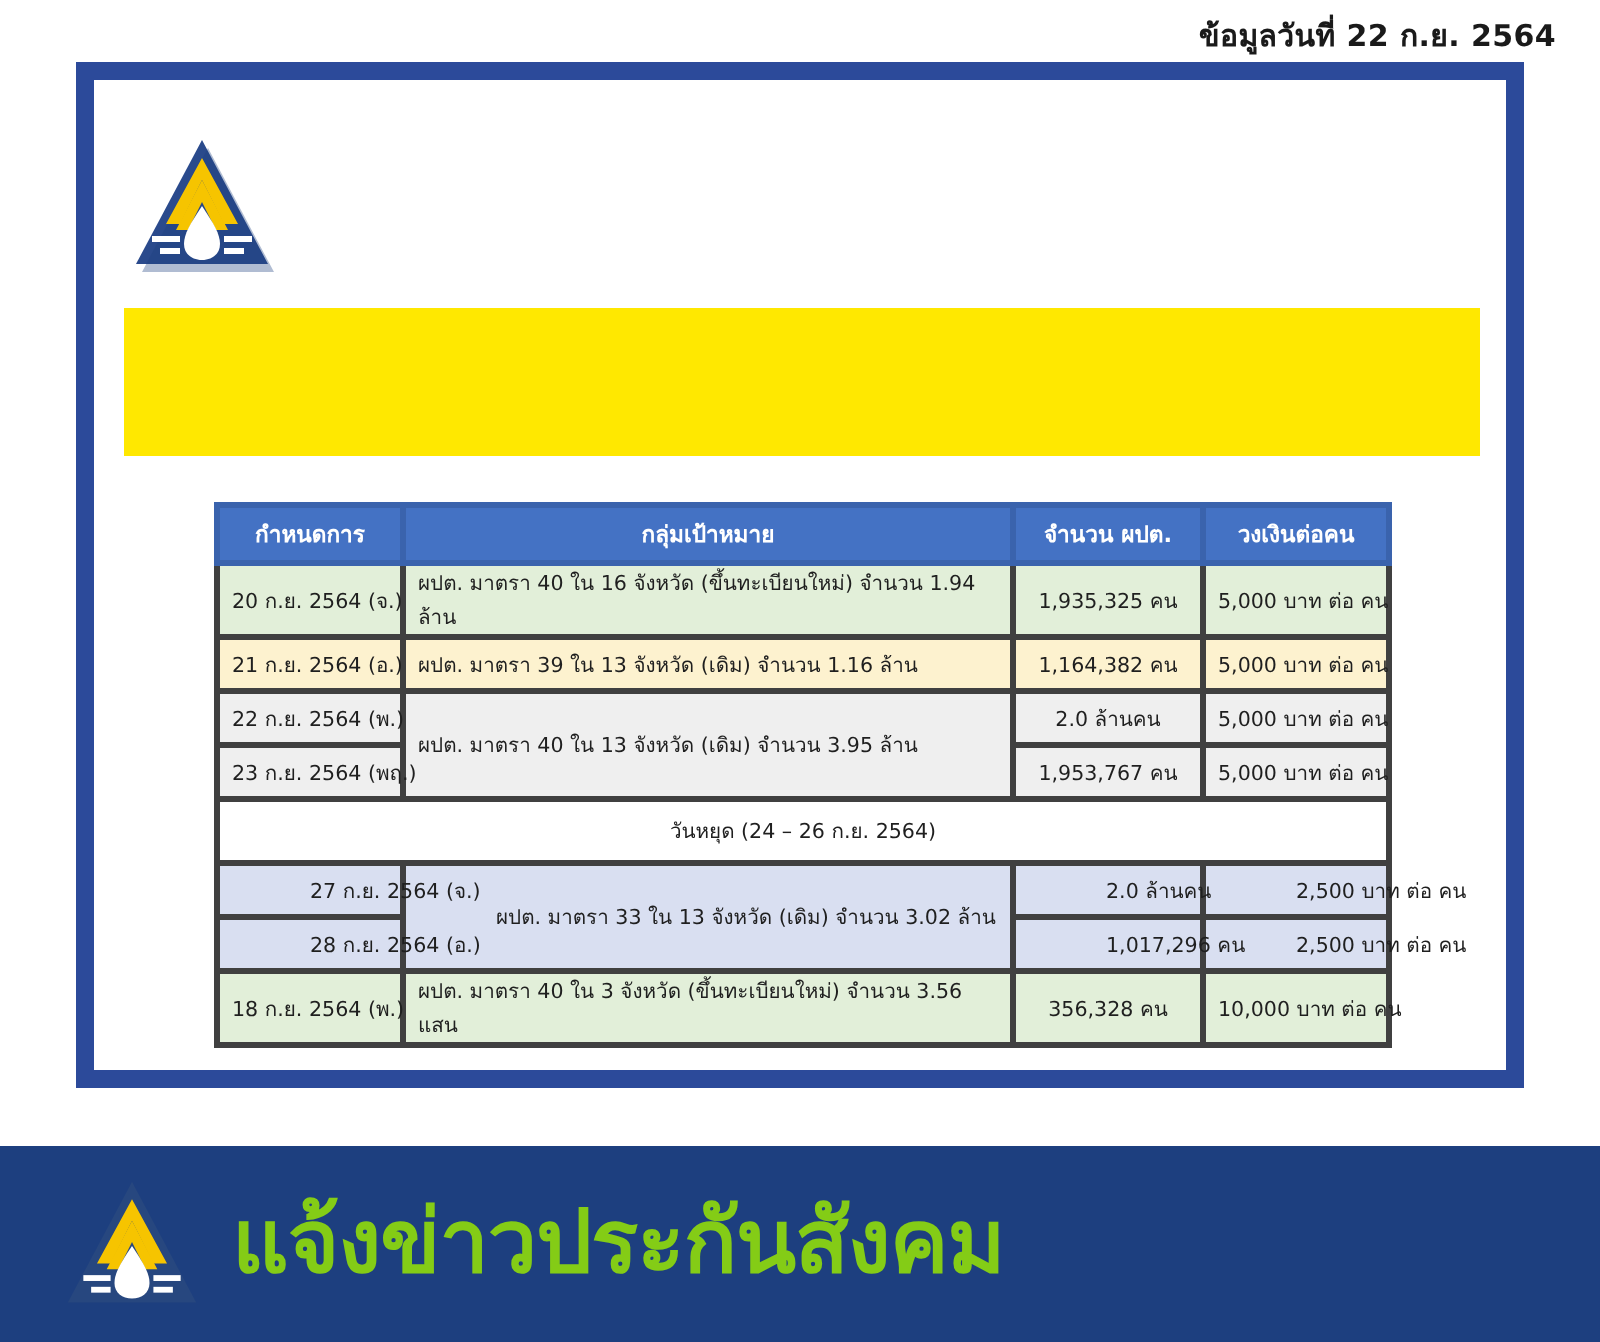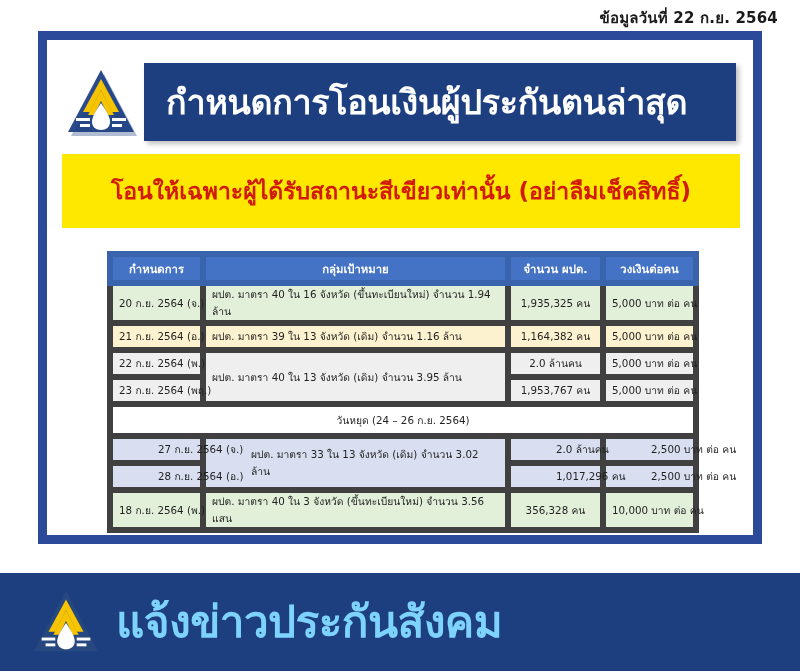--- a/index.html
+++ b/index.html
@@ -105,21 +105,21 @@
     top: 251px;
     width: 586px;
   }
   table.sched {
     border-collapse: collapse;
     width: 100%;
     table-layout: fixed;
   }
   table.sched th,
   table.sched td {
-    border: 6px solid #404040;
+    border: 3px solid #404040;
     font-size: 10.3px;
     color: #1f1f1f;
     padding: 0 6px;
     height: 27px;
     vertical-align: middle;
     box-sizing: border-box;
   }
   table.sched thead th {
     background: #4472c4;
     color: #ffffff;
@@ -158,21 +158,21 @@
     width: 800px;
     height: 98px;
     background: #1d3f7f;
     display: flex;
     align-items: center;
     padding-left: 30px;
     box-sizing: border-box;
   }
   .bottom-banner .logo { width: 72px; height: 78px; flex: 0 0 72px; margin-right: 14px; }
   .bottom-banner .bname {
-    color: #7dd3fc;
+    color: #84cc16;
     font-size: 44px;
     font-weight: bold;
     line-height: 1;
     letter-spacing: -.5px;
     white-space: nowrap;
   }
 </style>
 </head>
 <body>
 
@@ -187,27 +187,23 @@
       <polygon points="40,12 73,74 7,74" fill="#1d3f7f" opacity="0.35"></polygon>
       <path d="M37 17 L55 50 L48 50 L37 28 L26 50 L19 50 Z" fill="#f6c400"></path>
       <path d="M37 28 L50 53 L44 53 L37 39 L30 53 L24 53 Z" fill="#f6c400"></path>
       <path d="M37 41 C43 50 46 55 46 60 C46 65 42 68 37 68 C32 68 28 65 28 60 C28 55 31 50 37 41 Z" fill="#ffffff"></path>
       <rect x="12" y="56" width="14" height="3" fill="#ffffff"></rect>
       <rect x="48" y="56" width="14" height="3" fill="#ffffff"></rect>
       <rect x="16" y="62" width="10" height="3" fill="#ffffff"></rect>
       <rect x="48" y="62" width="10" height="3" fill="#ffffff"></rect>
     </svg>
   </div>
-  <div class="header-band">
-    <span class="title">กำหนดการโอนเงินผู้ประกันตนล่าสุด</span>
-  </div>
 </div>
 
 <div class="yellow-box">
-  <span class="line">โอนให้เฉพาะผู้ได้รับสถานะสีเขียวเท่านั้น (อย่าลืมเช็คสิทธิ์)</span>
 </div>
 
 <div class="table-wrap">
   <table class="sched">
     <colgroup>
       <col class="c-date">
         <col class="c-target">
         <col class="c-count">
         <col class="c-amount">
     </colgroup>

